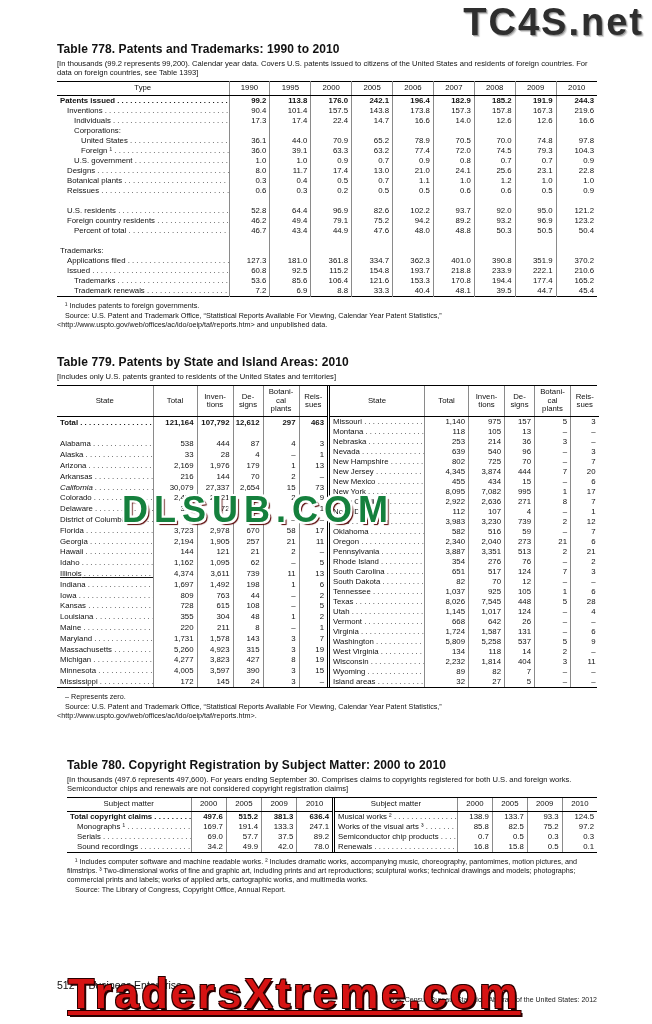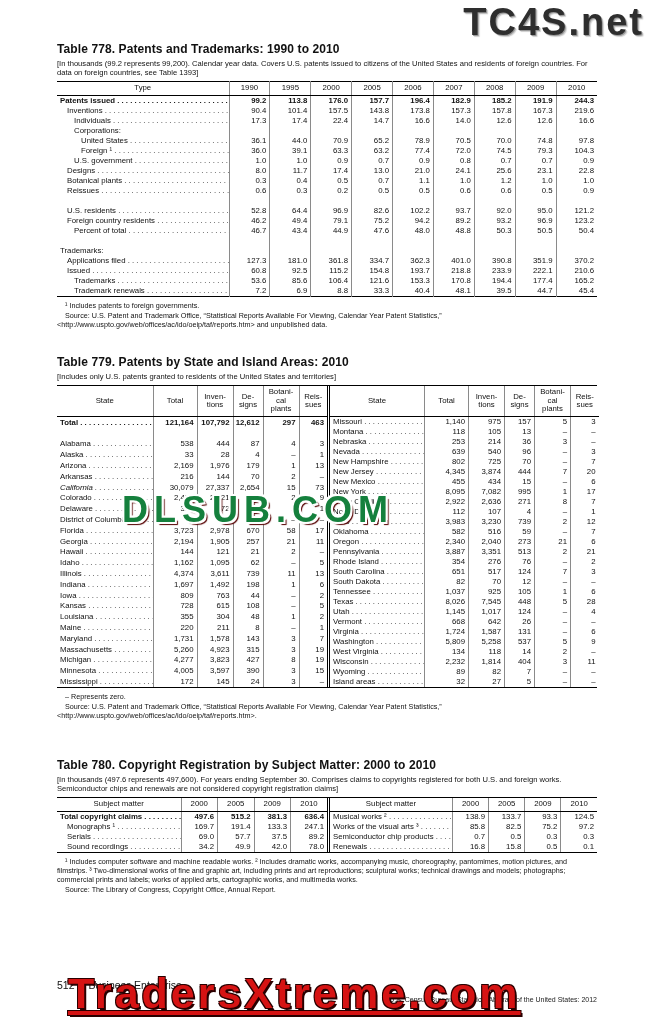--- a/index.html
+++ b/index.html
@@ -24,21 +24,21 @@
   .leader::after { content:"\00a0. . . . . . . . . . . . . . . . . . . . . . . . . . . . . . . . . . . ."; }
 
   .duo { display:flex; }
   .duo table { width:50%; }
   .half-right { border-left:3px double #000; }
 
   .fn  { font-size:7.2px; line-height:9px; text-indent:8px; margin-top:1px; }
   .fn-block { margin-top:4px; }
 
   .sec2 { margin-top:26px; }
-  .sec3 { margin-top:38px; }
+  .sec3 { margin-top:38px;margin-left:10px; }
 
   .footer-left { position:absolute; left:57px; top:979px; font-size:10.5px; color:#111; }
   .footer-left .pgnum { margin-right:14px; }
   .footer-right { position:absolute; right:55px; top:996px; font-size:7px; color:#222; }
 
   .wm { position:absolute; font-weight:bold; z-index:10; pointer-events:none; white-space:nowrap;
         font-family:"Liberation Sans", sans-serif; }
   .wm-top { top:1px; right:8px; font-size:38px; letter-spacing:2px; color:#2e2e2e;
             text-shadow:1px 1px 0 #999, 2px 2px 1px #cfcfcf; }
   .wm-mid { top:489px; left:122px; font-size:36px; letter-spacing:6px; color:#15803d;
@@ -73,21 +73,21 @@
             <th class="vline">2009</th>
             <th class="vline">2010</th>
           </tr>
       </thead>
       <tbody>
           <tr>
             <td class="lbl bold leader" style="padding-left: 3px;">Patents issued</td>
             <td class="num vline bold">99.2</td>
             <td class="num vline bold">113.8</td>
             <td class="num vline bold">176.0</td>
-            <td class="num vline bold">157.7</td>
+            <td class="num vline bold">242.1</td>
             <td class="num vline bold">196.4</td>
             <td class="num vline bold">182.9</td>
             <td class="num vline bold">185.2</td>
             <td class="num vline bold">191.9</td>
             <td class="num vline bold">244.3</td>
           </tr>
           <tr>
             <td class="lbl leader" style="padding-left: 10px;">Inventions</td>
             <td class="num vline">90.4</td>
             <td class="num vline">101.4</td>
@@ -460,21 +460,21 @@
             </tr>
             <tr>
               <td class="lbl leader" style="padding-left: 3px;">Idaho</td>
               <td class="num vline">1,162</td>
               <td class="num vline">1,095</td>
               <td class="num vline">62</td>
               <td class="num vline">–</td>
               <td class="num vline">5</td>
             </tr>
             <tr>
-              <td class="lbl leader" style="padding-left: 3px;">Illinois</td>
+              <td class="lbl leader" style="padding-left: 3px; text-decoration: underline;">Illinois</td>
               <td class="num vline">4,374</td>
               <td class="num vline">3,611</td>
               <td class="num vline">739</td>
               <td class="num vline">11</td>
               <td class="num vline">13</td>
             </tr>
             <tr>
               <td class="lbl leader" style="padding-left: 3px;">Indiana</td>
               <td class="num vline">1,697</td>
               <td class="num vline">1,492</td>

